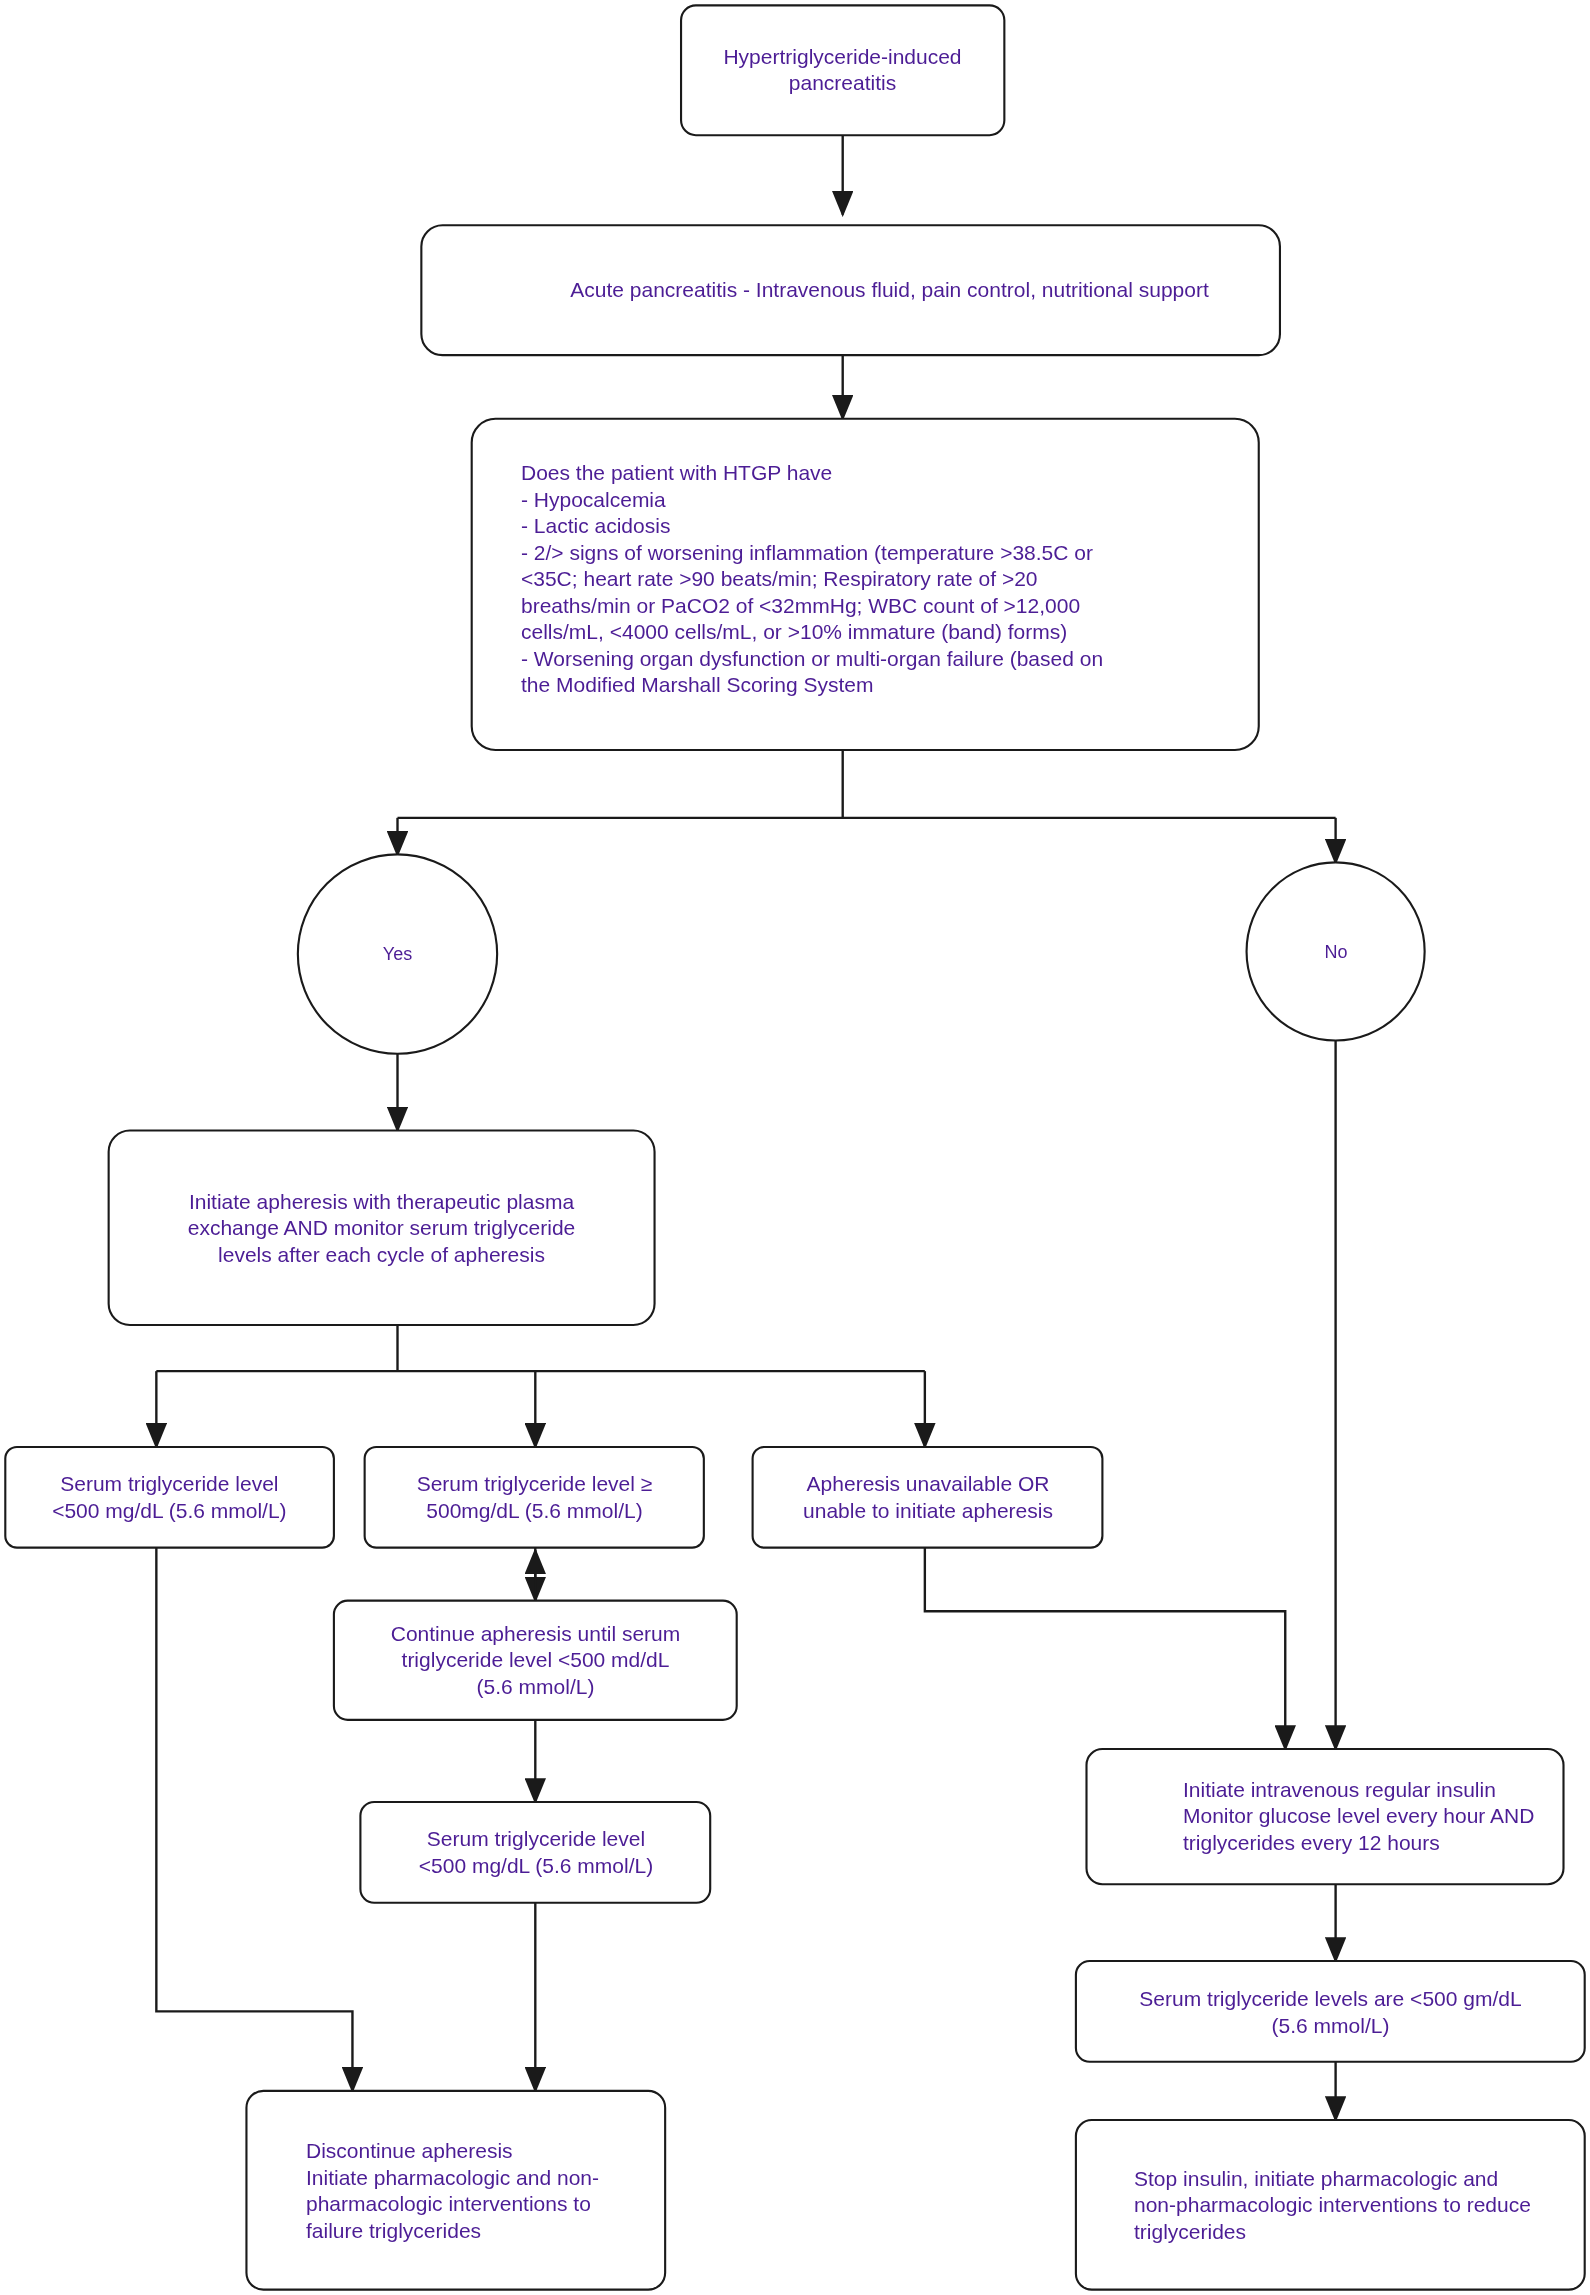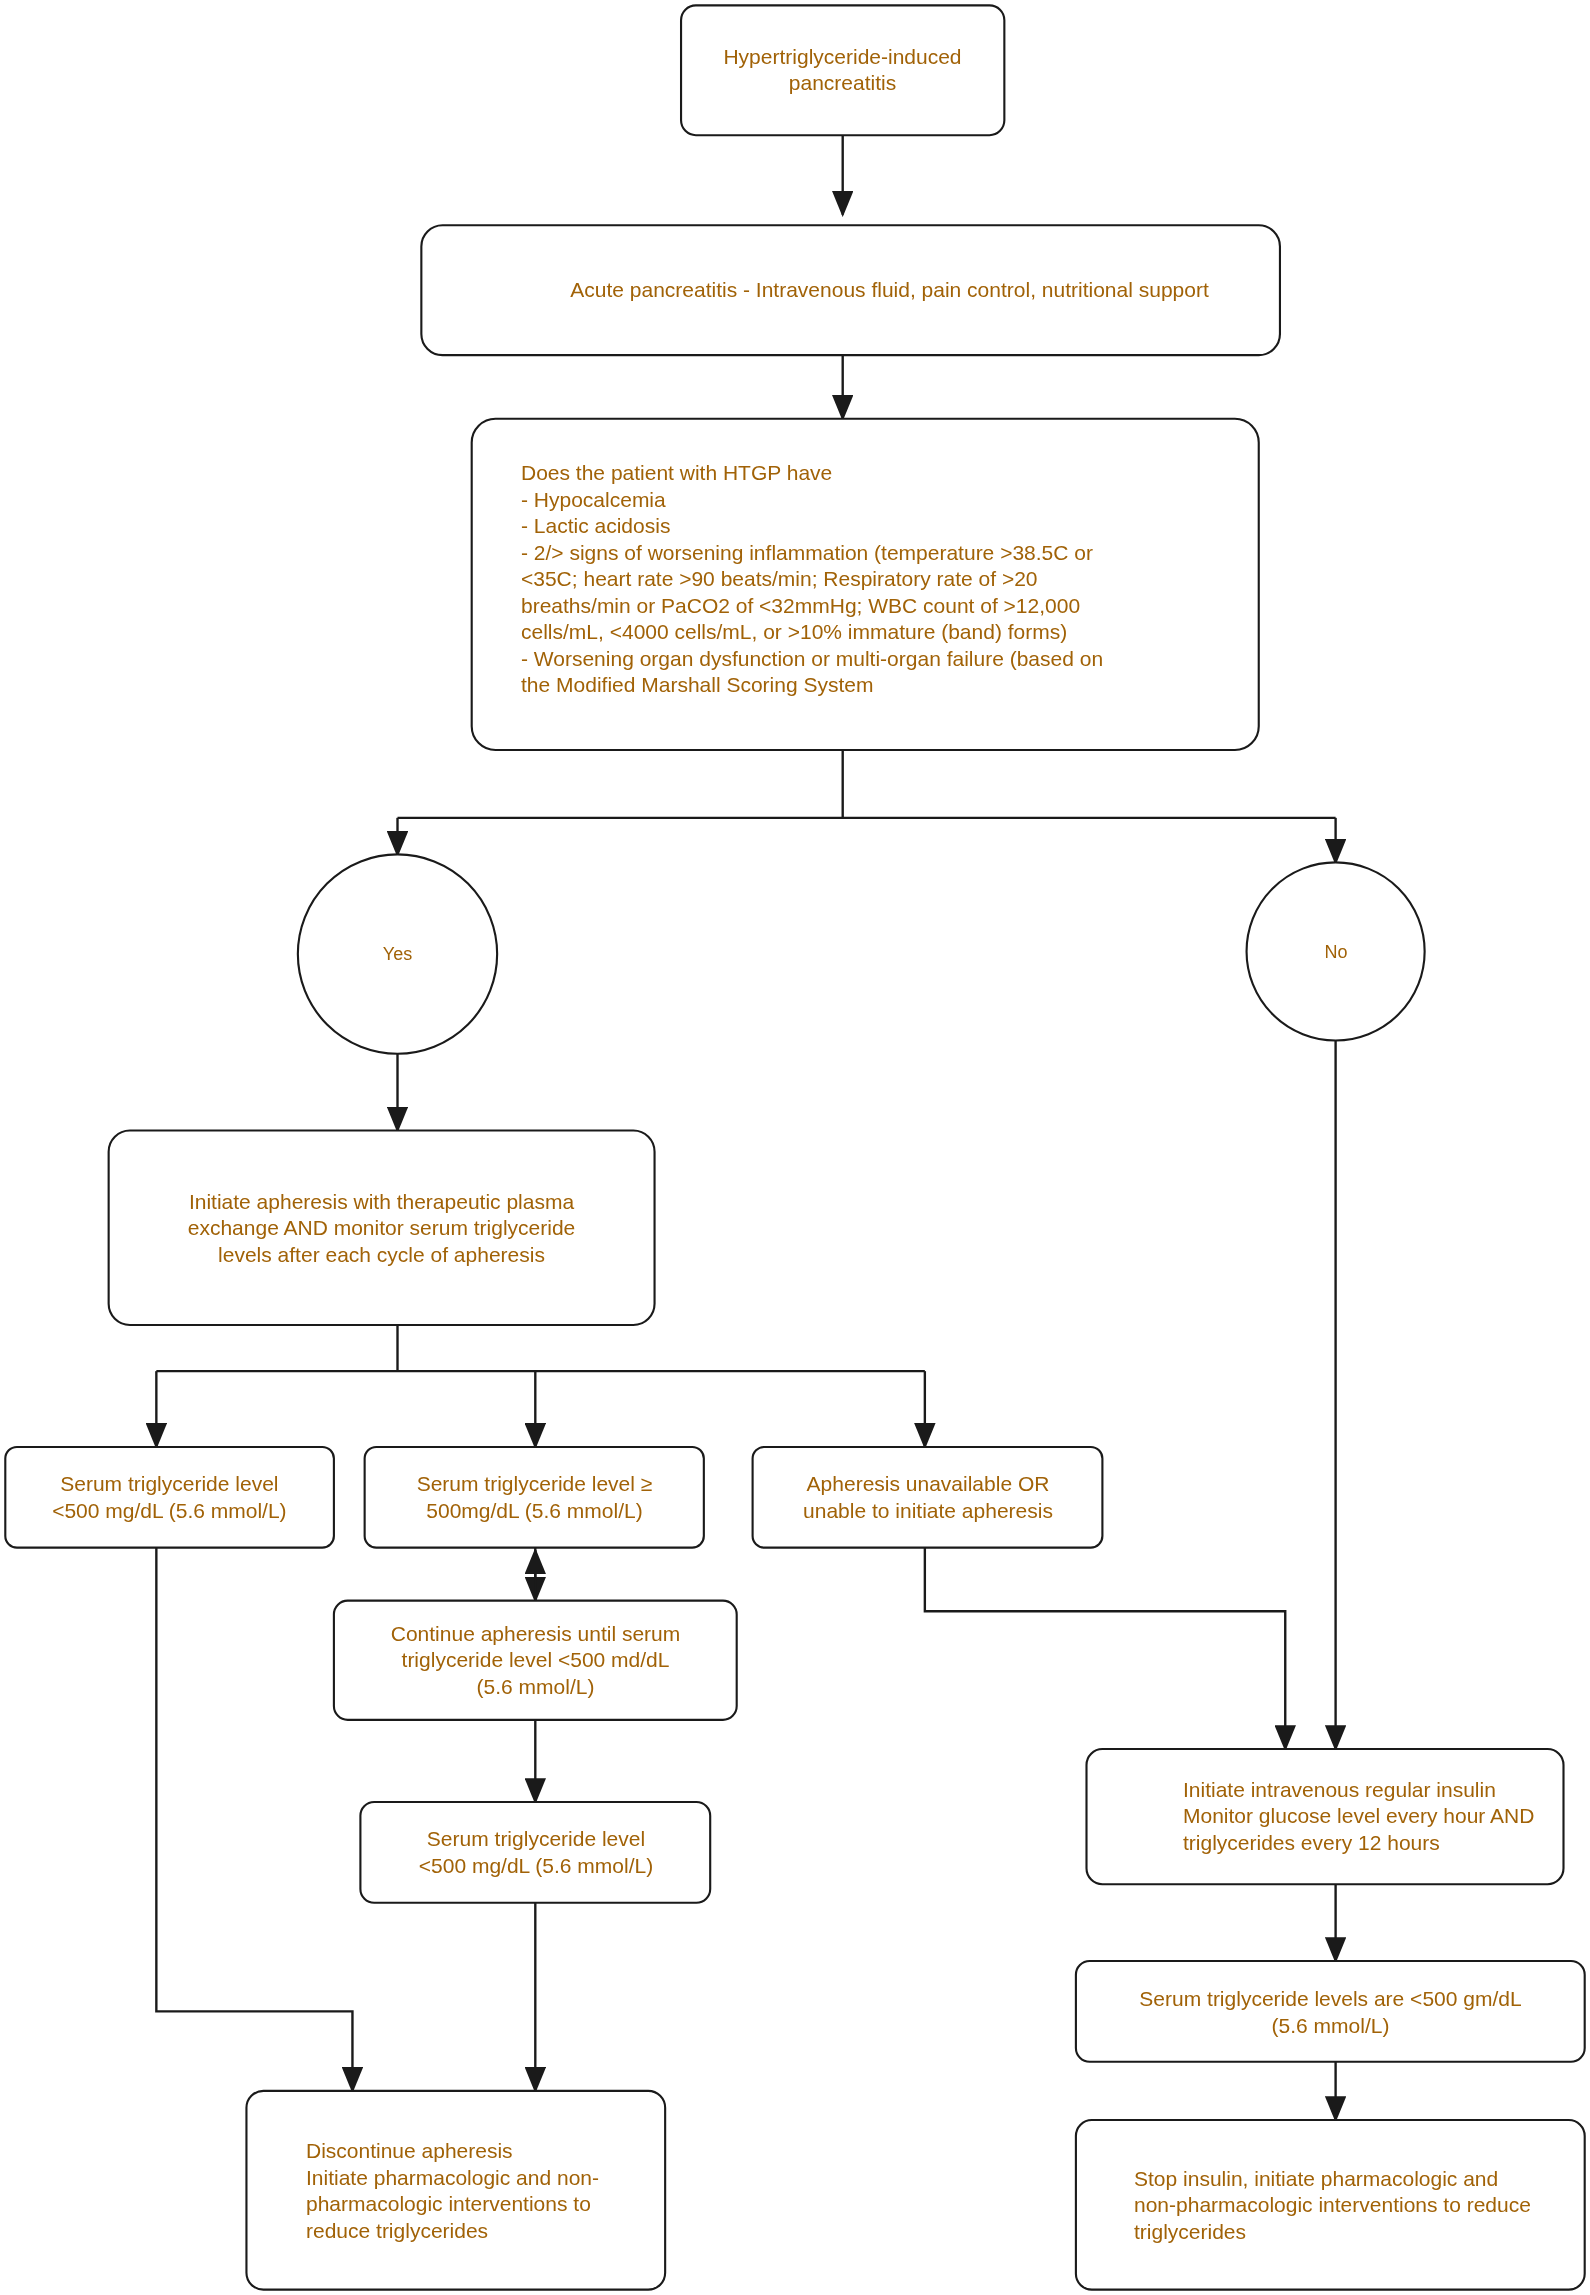--- a/index.html
+++ b/index.html
@@ -34,21 +34,21 @@
   .connector {
     fill: none;
     stroke: #1a1a1a;
     stroke-width: 4.5;
     stroke-linecap: butt;
     stroke-linejoin: miter;
   }
   .node-text {
     position: absolute;
     box-sizing: border-box;
-    color: #a16207;
+    color: #4c1d95;
     font-family: "Liberation Sans", sans-serif;
     font-size: 21px;
     line-height: 26.5px;
     white-space: pre-wrap;
     display: flex;
     pointer-events: none;
   }
   .ctr {
     justify-content: center;
     align-items: center;
@@ -176,20 +176,20 @@
   <div class="node-text lft" style="left:1136px; top:1749px; width:461px; height:135px;">Initiate intravenous regular insulin
 Monitor glucose level every hour AND
 triglycerides every 12 hours</div>
 
   <div class="node-text ctr" style="left:1078px; top:1962px; width:505px; height:101px;">Serum triglyceride levels are &lt;500 gm/dL
 (5.6 mmol/L)</div>
 
   <div class="node-text lft" style="left:259px; top:2097px; width:403px; height:188px;">Discontinue apheresis
 Initiate pharmacologic and non-
 pharmacologic interventions to
-reduce triglycerides</div>
+failure triglycerides</div>
 
   <div class="node-text lft" style="left:1087px; top:2126px; width:498px; height:159px;">Stop insulin, initiate pharmacologic and
 non-pharmacologic interventions to reduce
 triglycerides</div>
 
 </div>
 
 
 </body></html>

